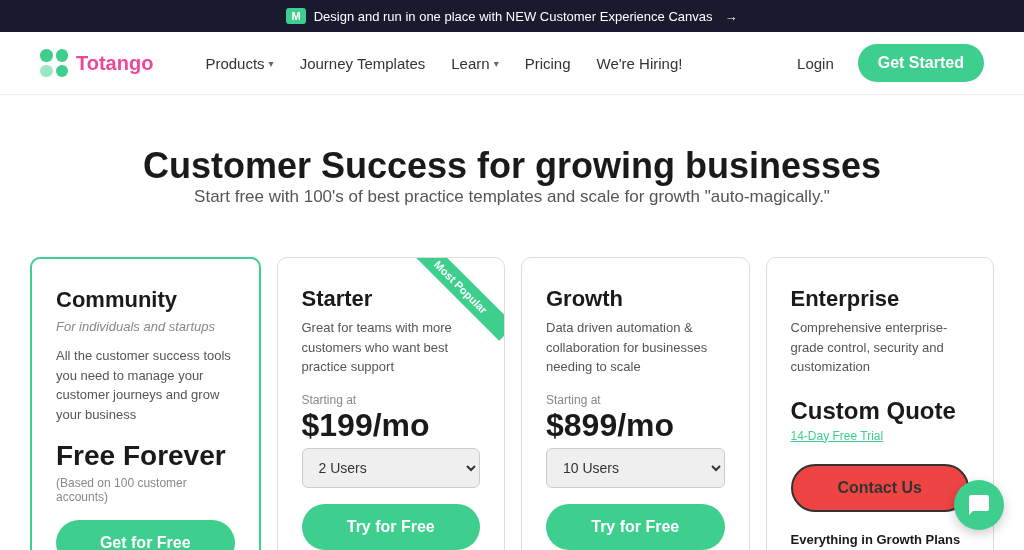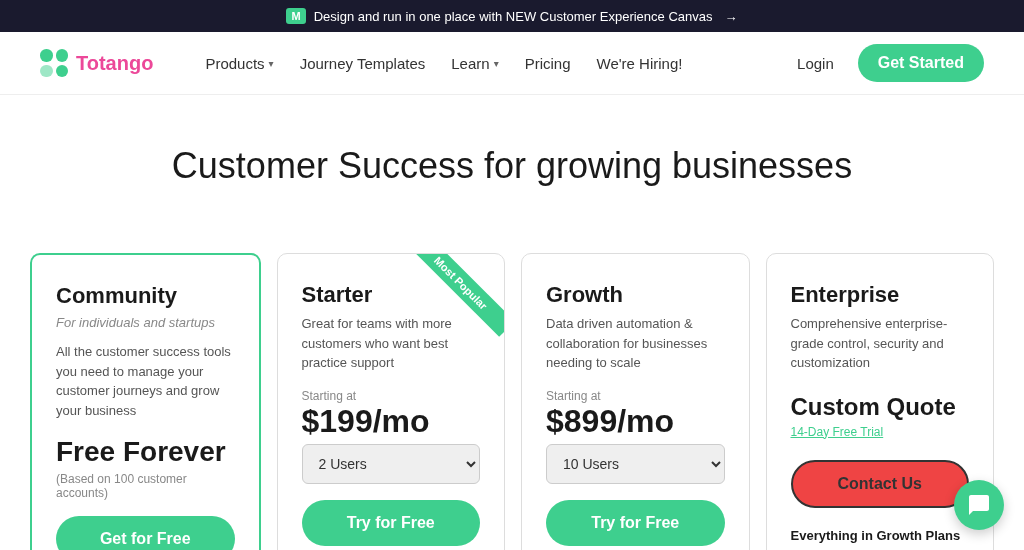--- a/index.html
+++ b/index.html
@@ -94,23 +94,22 @@
       cursor: pointer;
     }
 
     
     .hero {
       text-align: center;
       padding: 50px 20px 30px;
     }
     .hero h1 {
       font-size: 36px;
-      font-weight: 400;
+      font-weight: 700;
       color: #1a1a1a;
-      margin-bottom: 16px;
     }
     .hero p {
       font-size: 17px;
       color: #555;
     }
 
     
     .pricing-section {
       display: flex;
       justify-content: center;
@@ -302,20 +301,21 @@
     </a>
   </div>
   <div class="nav-actions">
     <button class="btn-login">Login</button>
     <button class="btn-get-started">Get Started</button>
   </div>
 </nav>
 
 <div class="hero">
   <h1>Customer Success for growing businesses</h1>
+  <p>Start free with 100's of best practice templates and scale for growth "auto-magically."</p>
 </div>
 
 <div class="pricing-section">
 
   <div class="card community">
     <div class="card-title">Community</div>
     <div class="card-subtitle">For individuals and startups</div>
     <div class="card-desc">All the customer success tools you need to manage your customer journeys and grow your business</div>
     <div class="card-free">Free Forever</div>
     <div class="card-free-note">(Based on 100 customer accounts)</div>

